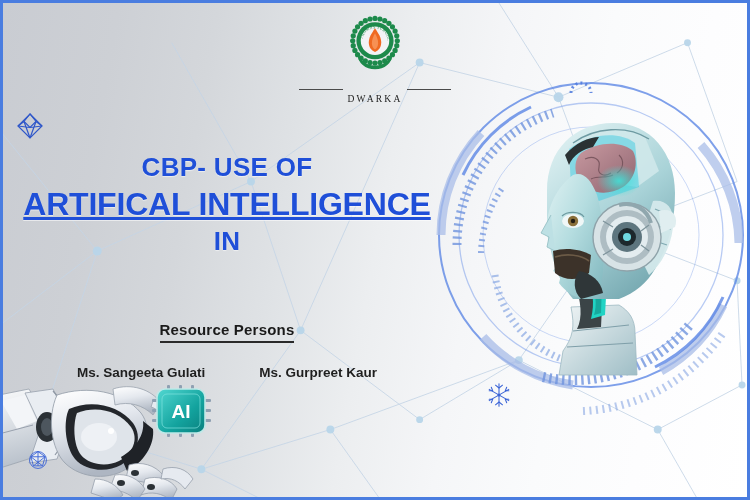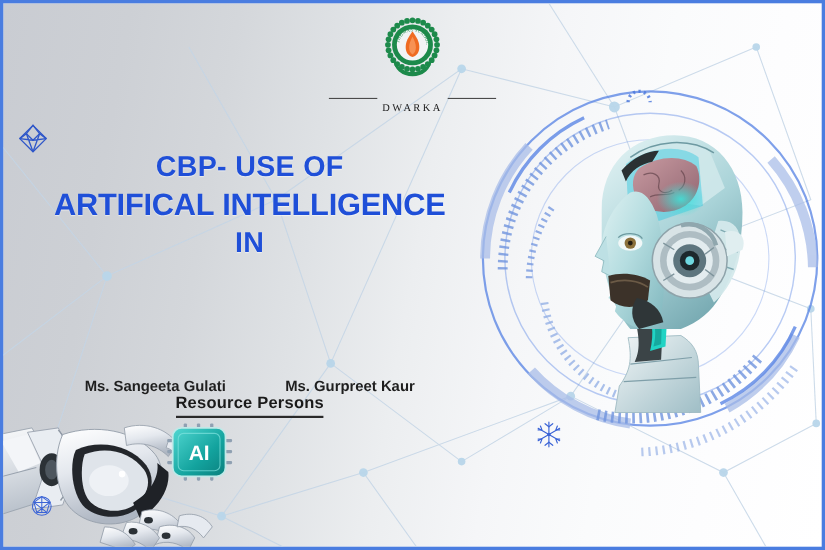--- a/index.html
+++ b/index.html
@@ -60,34 +60,34 @@
     font-family:"Liberation Serif", serif;
     font-size:9.5px;
     letter-spacing:2.2px;
     color:#1c1c1c;
     margin-top:20px;
   }
 
   
   #title-block {
     position:absolute;
-    left:14px; top:132px; width:420px;
+    left:14px; top:148px; width:420px;
     text-align:center;
     z-index:6;
   }
   #title-block .tline {
     color:#1f4fd8;
     font-weight:bold;
     font-size:26px;
     letter-spacing:0.3px;
     line-height:1.27;
     text-shadow:0 1px 1px rgba(255,255,255,0.55);
     white-space:nowrap;
   }
-  #title-block .tline.wide { font-size:28px; letter-spacing:-0.2px; }
+  #title-block .tline.wide { font-size:32px; letter-spacing:-0.2px;text-decoration:underline; }
 
   
   #resource-block {
     position:absolute;
     left:14px; top:318px; width:420px;
     text-align:center;
     z-index:6;
   }
   #resource-heading {
     display:inline-block;
@@ -370,25 +370,25 @@
     </g>
   </svg>
 
   <div id="title-block">
     <div class="tline">CBP- USE OF</div>
     <div class="tline wide">ARTIFICAL INTELLIGENCE</div>
     <div class="tline">IN</div>
   </div>
 
   <div id="resource-block">
+    <div id="resource-heading">Resource Persons</div>
     <div id="presenter-row">
       <div class="presenter">Ms. Sangeeta Gulati</div>
       <div class="presenter">Ms. Gurpreet Kaur</div>
     </div>
-    <div id="resource-heading">Resource Persons</div>
   </div>
 
   <svg id="robot-hand-art" viewBox="0 0 240 118">
     <defs>
       <linearGradient id="handG" x1="0" y1="0" x2="0.3" y2="1">
         <stop offset="0%" stop-color="#ffffff"></stop>
         <stop offset="45%" stop-color="#e4e8ee"></stop>
         <stop offset="100%" stop-color="#aeb6c2"></stop>
       </linearGradient>
       <linearGradient id="chipG" x1="0" y1="0" x2="1" y2="1">

